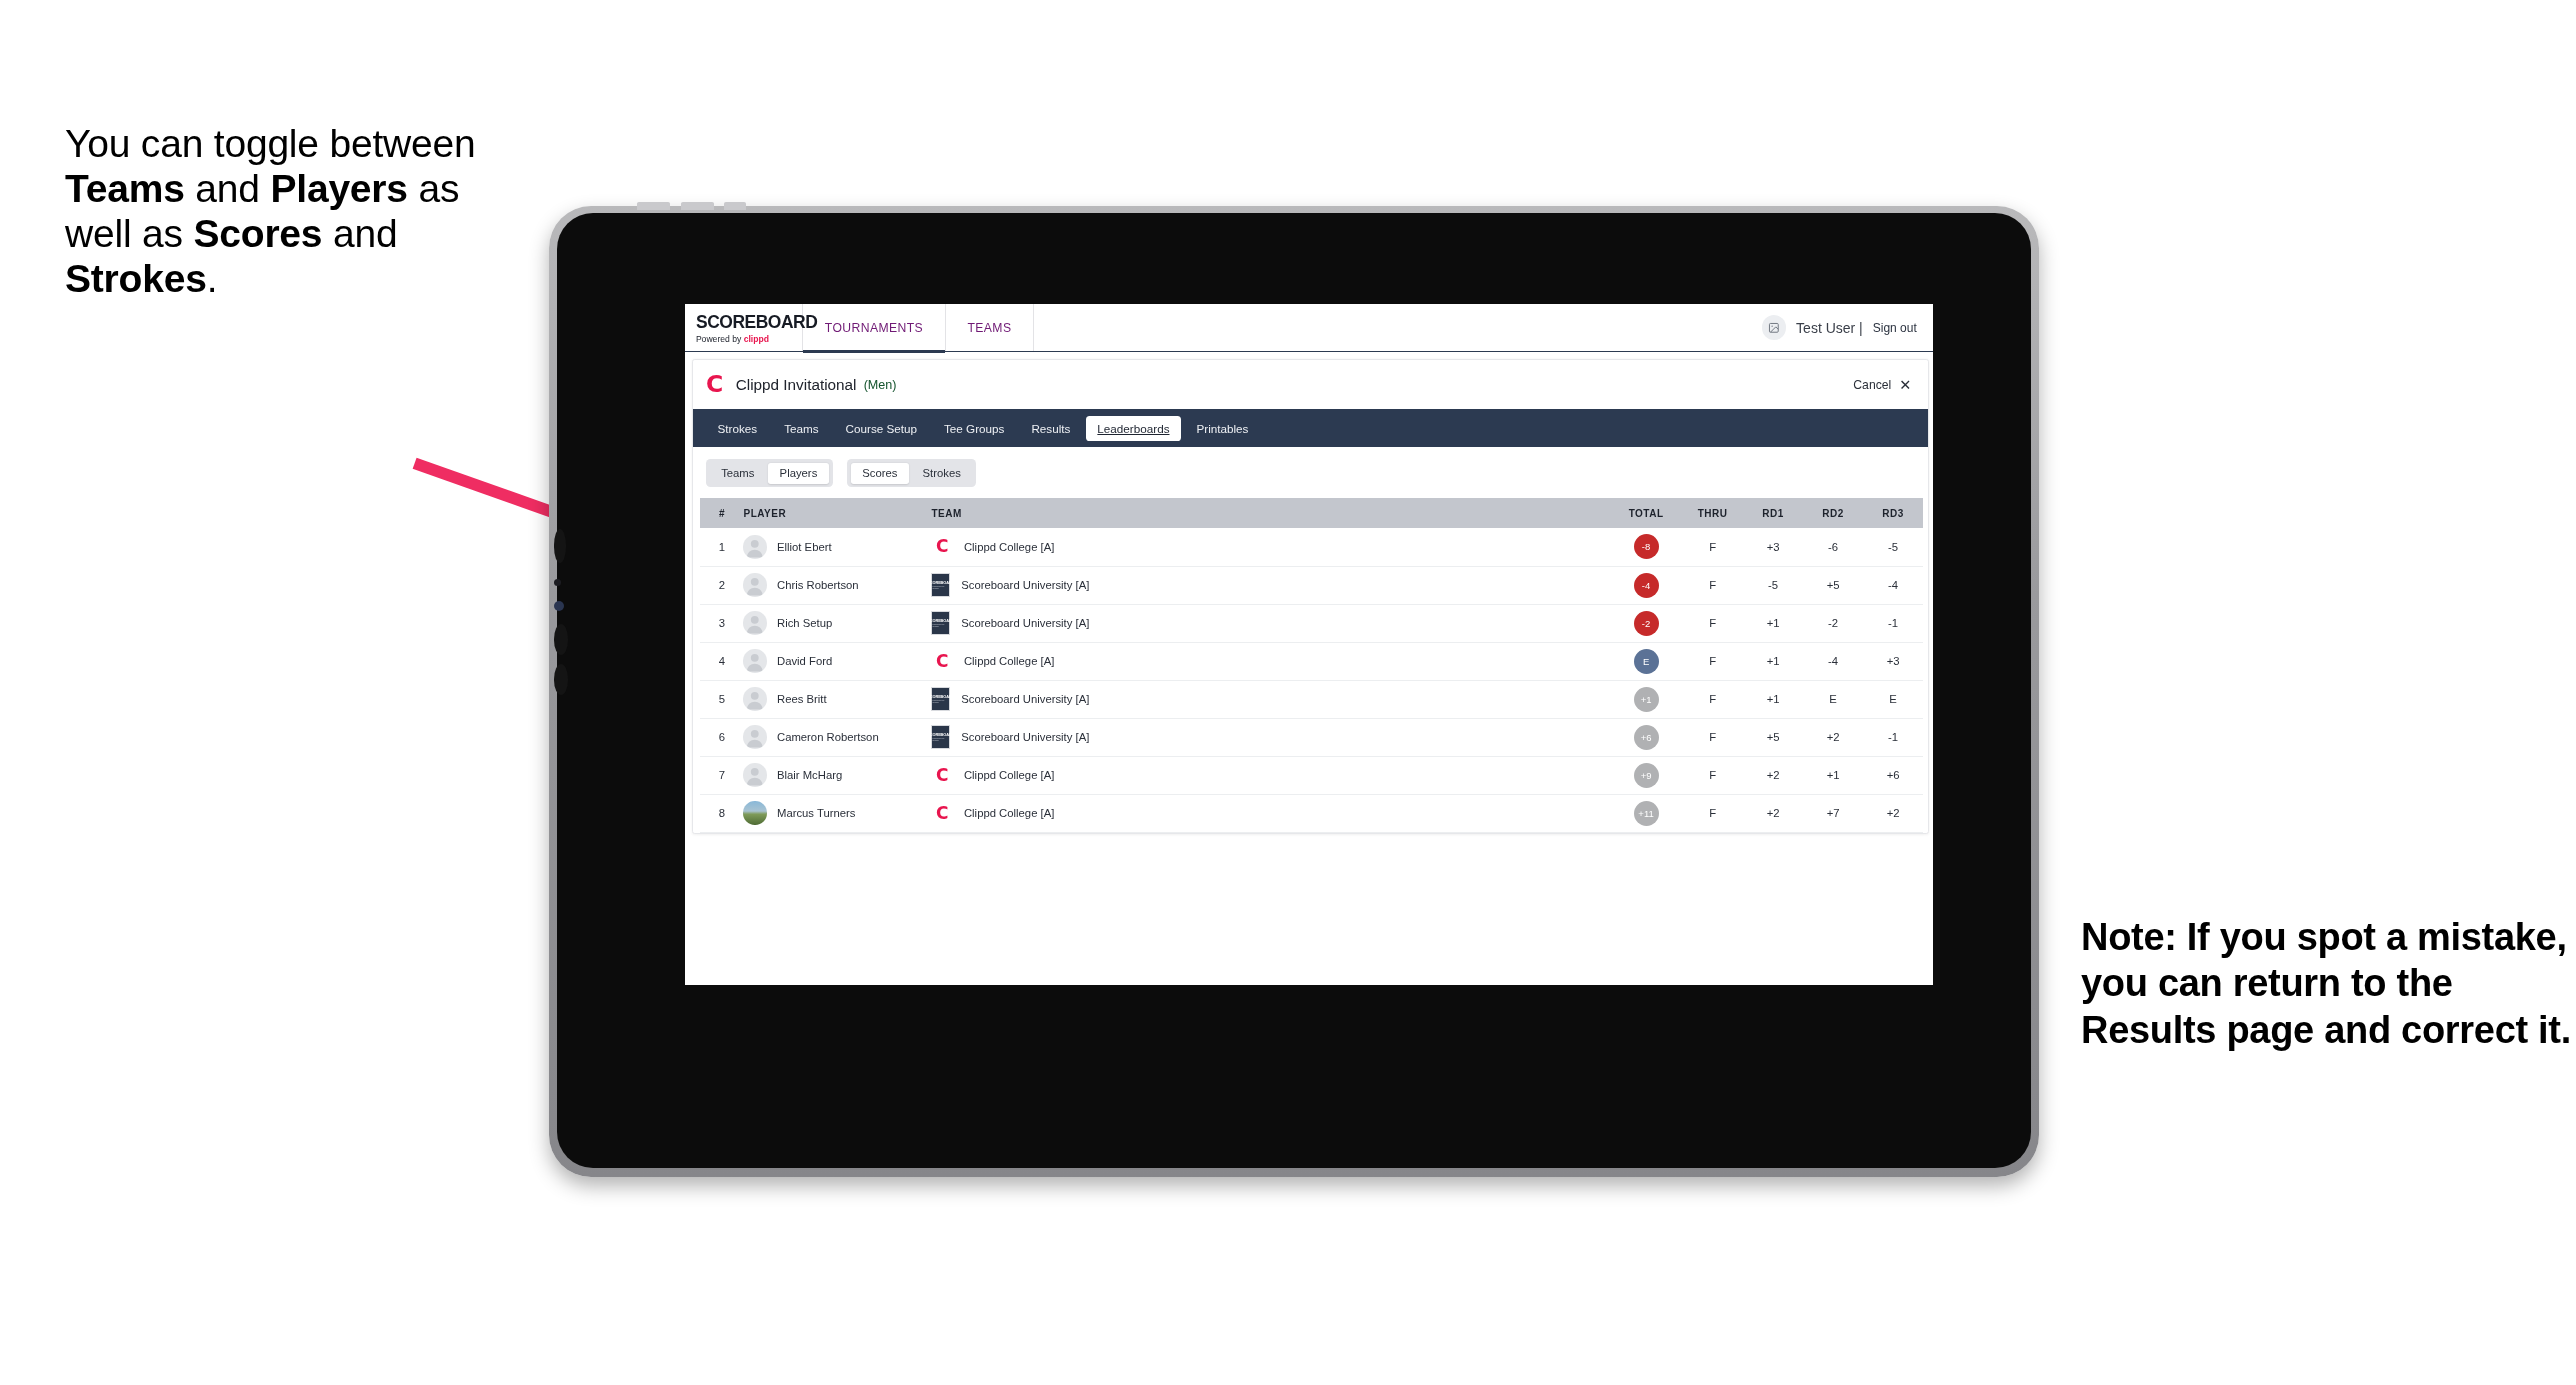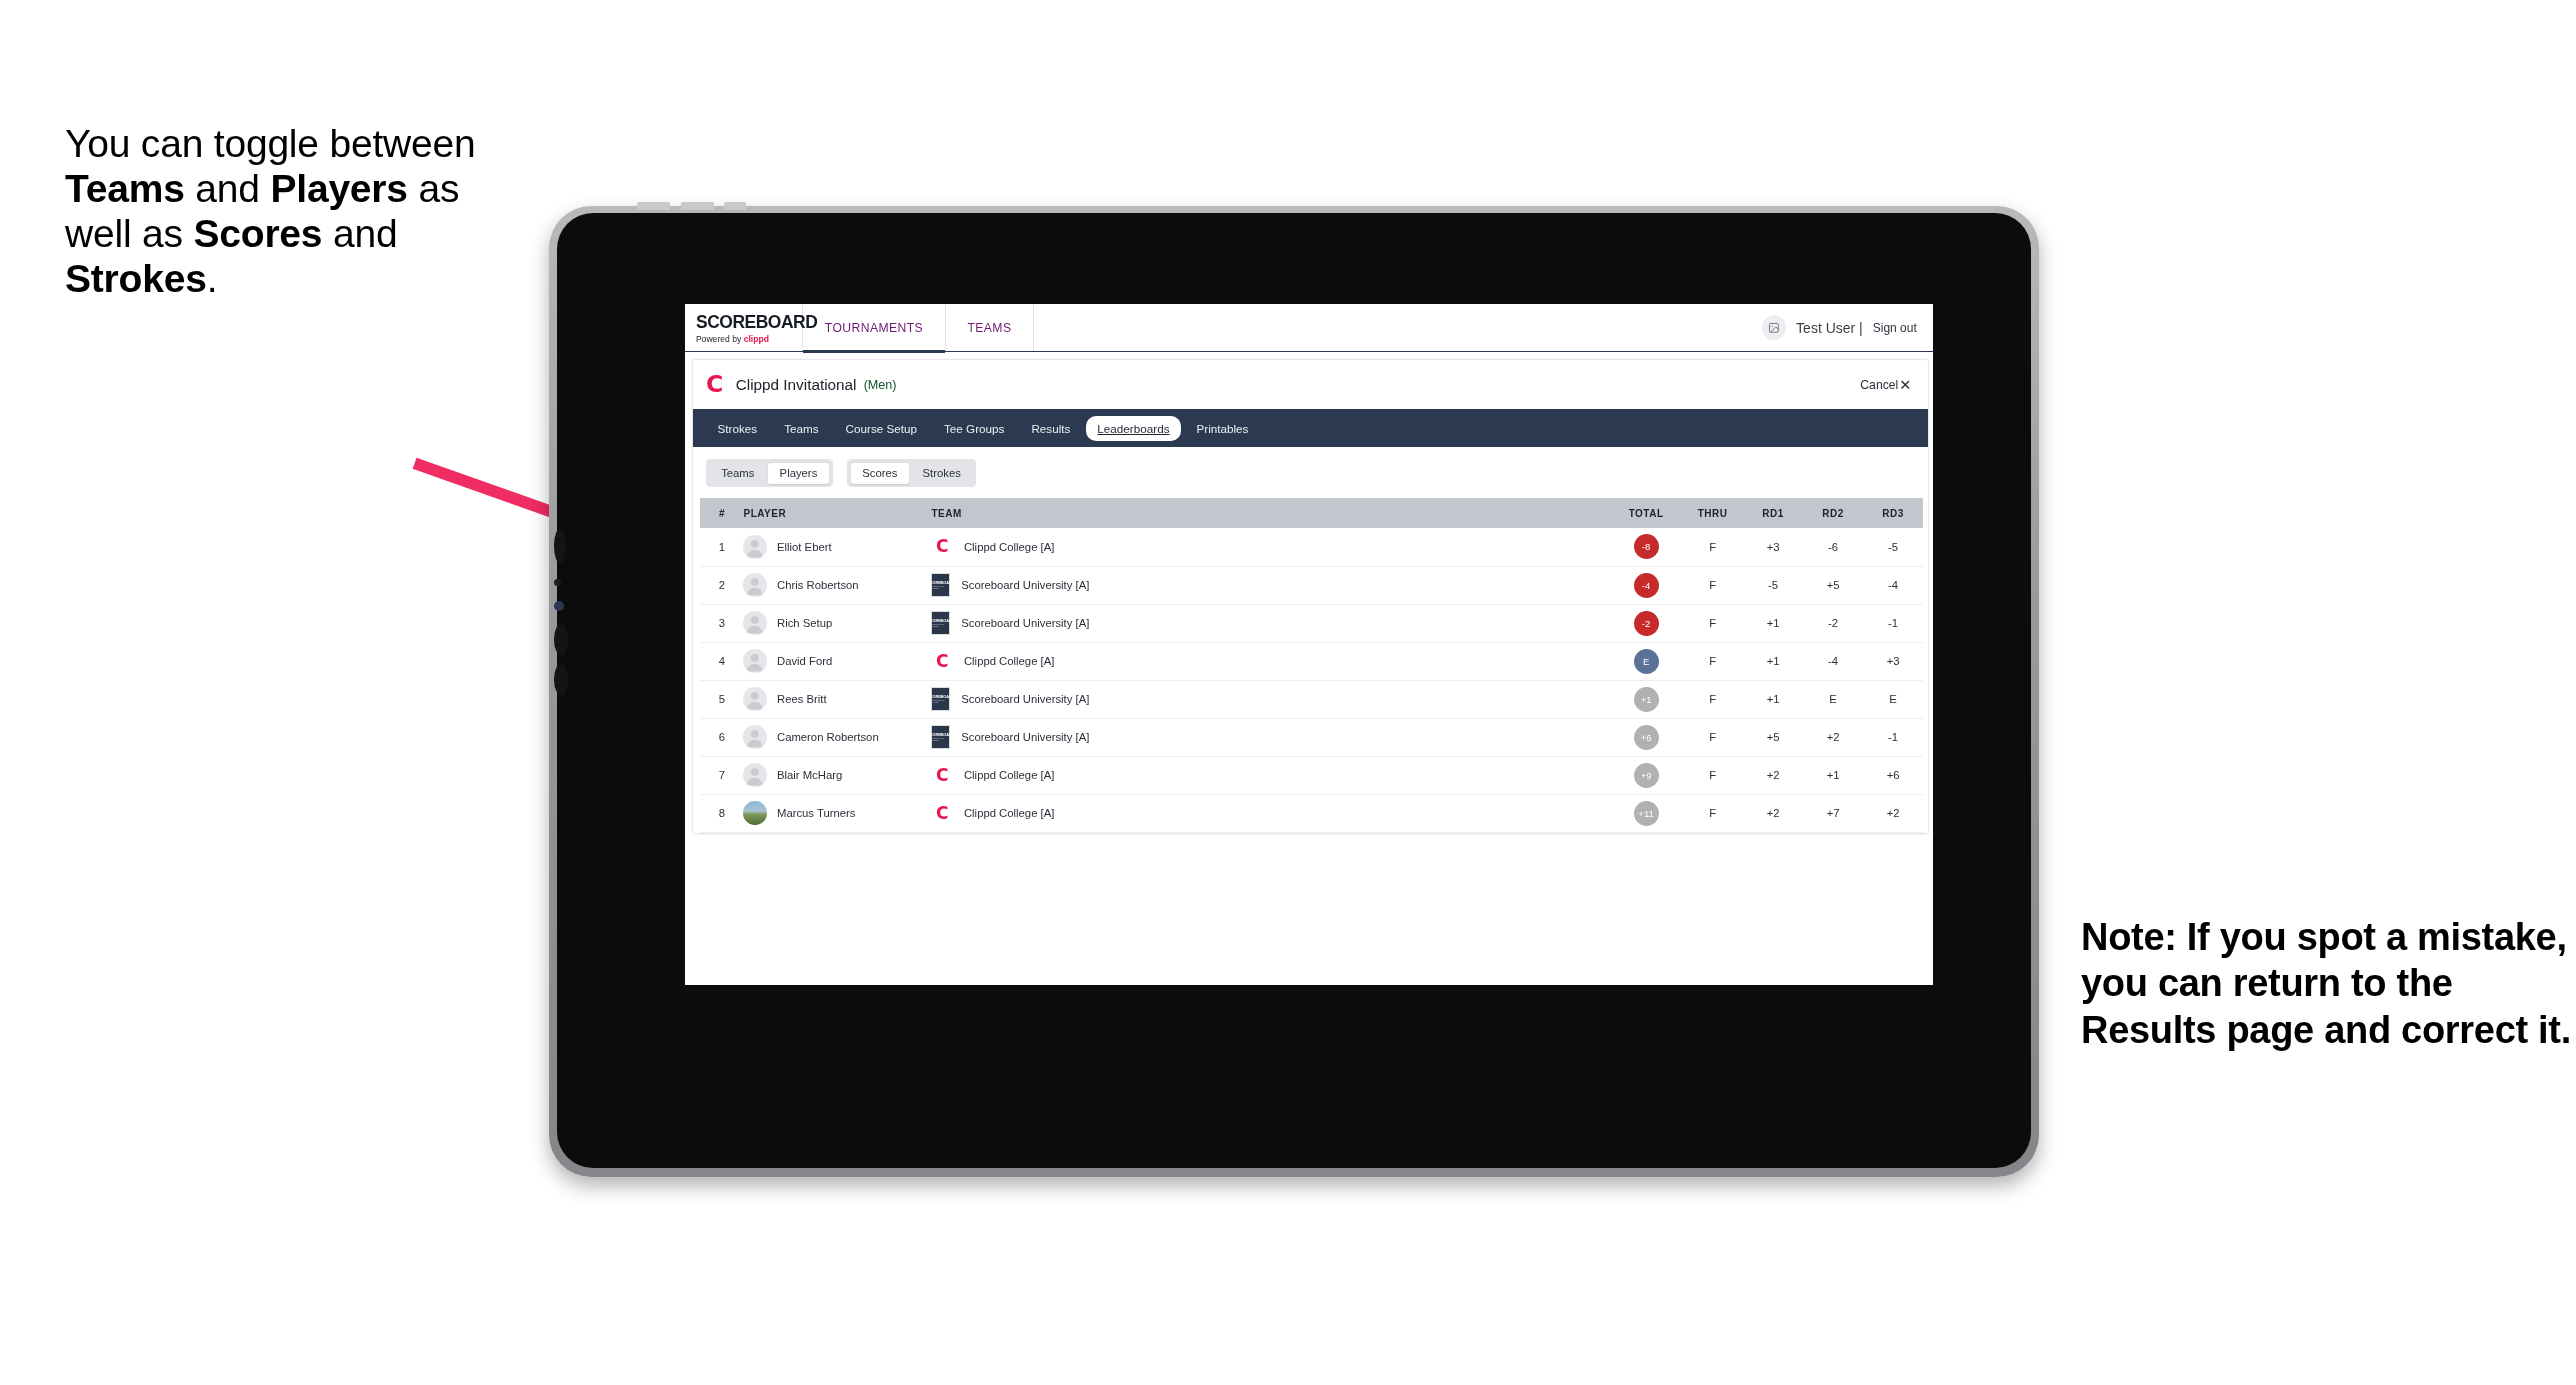--- a/index.html
+++ b/index.html
@@ -204,21 +204,21 @@
     font-size: 15.3px;
     color: #20242d;
   }
   #tournament-gender {
     font-size: 12.6px;
     color: #14532d;
     margin-left: 7.2px;
   }
   #tournament-header-spacer { flex: 1; }
   #cancel-button {
-    display: flex; align-items: center; gap: 1px;
+    display: flex; align-items: center; gap: 8px;
     font-size: 12.2px; color: #2a2f39; cursor: pointer;
   }
   #cancel-x-icon { font-size: 14.4px; line-height: 1; }
 
   
   #section-navbar {
     background: #2c3a51;
     height: 38px;
     display: flex;
     align-items: center;
@@ -231,21 +231,20 @@
     padding: 6.3px 11.7px;
     border-radius: 3.6px;
     cursor: pointer;
     white-space: nowrap;
   }
   .section-tab.active {
     background: #ffffff;
     color: #1e2430;
     text-decoration: underline;
     font-weight: normal;
-    border-radius: 10px;
   }
 
   
   #toggles-row {
     display: flex;
     align-items: center;
     gap: 14.4px;
     padding: 11.7px 0 10.8px 12.6px;
     background: #ffffff;
   }

